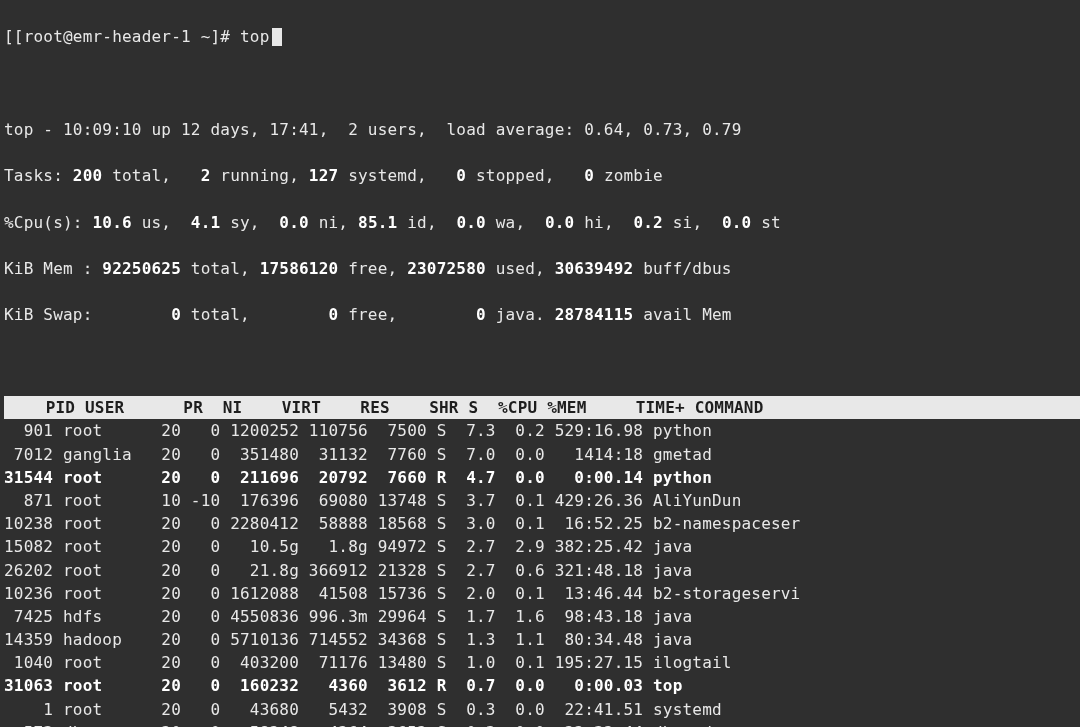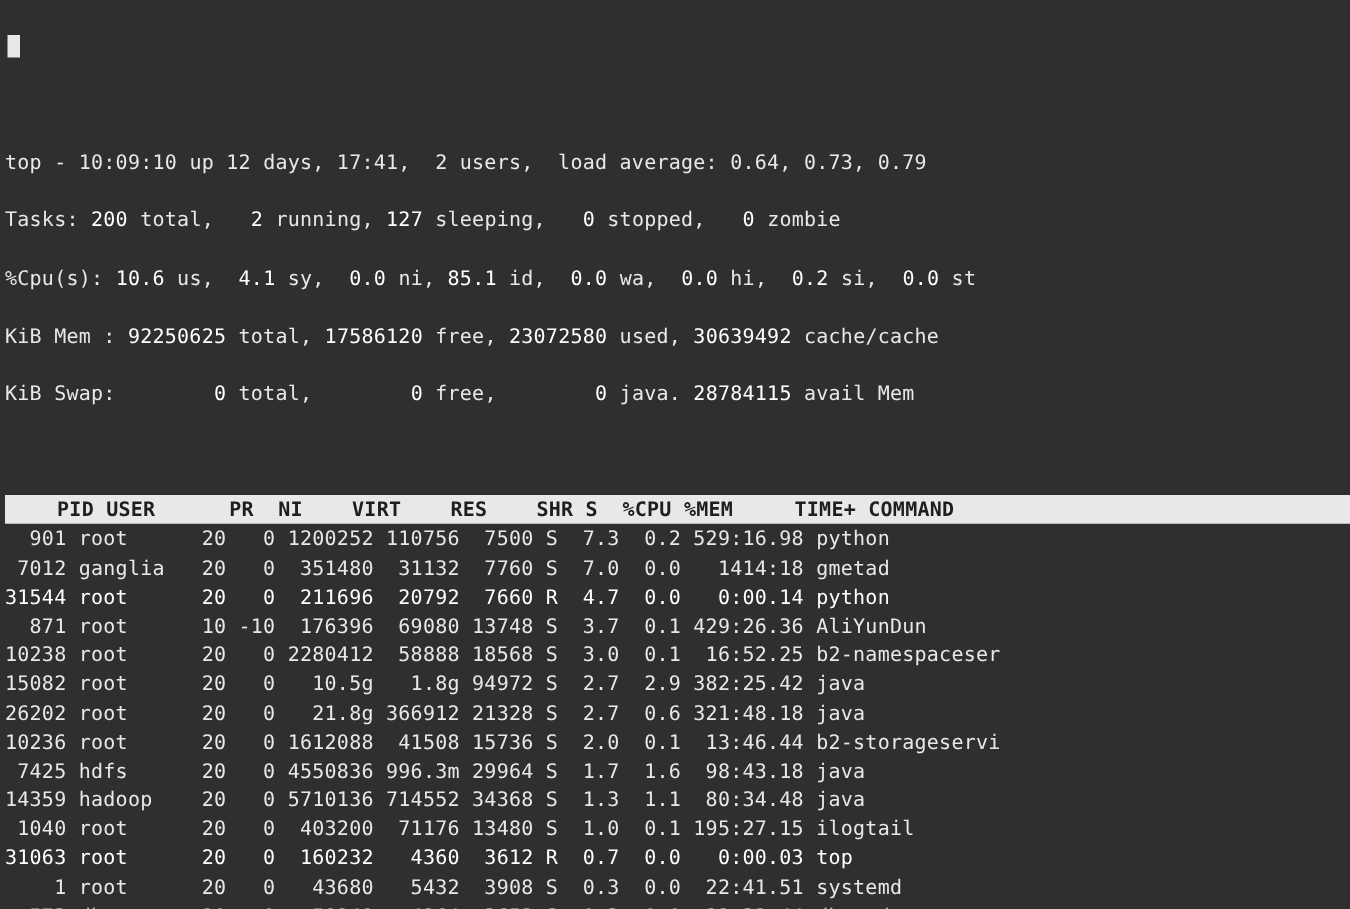--- a/index.html
+++ b/index.html
@@ -12,21 +12,21 @@
     line-height: 1.45;
     width: 1080px;
     height: 727px;
     overflow: hidden;
     letter-spacing: 0.2px;
   }
   .wrap {
     padding: 2px 4px;
     white-space: pre;
   }
-  .bold { font-weight: 400; color: #ffffff; }
+  .bold { font-weight: 700; color: #ffffff; }
   .inv {
     background: #e8e8e8;
     color: #1e1e1e;
     font-weight: 700;
     display: inline-block;
     width: 100%;
     padding-left: 22px;
   }
   .row { white-space: pre; }
   .cursor {
@@ -35,23 +35,23 @@
     height: 18px;
     background: #e8e8e8;
     vertical-align: text-bottom;
     margin-left: 2px;
   }
 </style>
 </head>
 <body>
 
 <div class="wrap">
-<div class="row"><span class="cursor"></span></div>
+<div class="row"><span>[[root@emr-header-1 ~]# top</span><span class="cursor"></span></div>
 <div class="row"> </div>
 <div class="row"><span>top - </span><span>10:09:10</span><span> up 12 days, 17:41,  2 users,  load average: 0.64, 0.73, 0.79</span></div>
-<div class="row"><span>Tasks:</span><span class="bold"> 200 </span><span>total,   </span><span class="bold">2 </span><span>running, </span><span class="bold">127 </span><span>sleeping,   </span><span class="bold">0 </span><span>stopped,   </span><span class="bold">0 </span><span>zombie</span></div>
+<div class="row"><span>Tasks:</span><span class="bold"> 200 </span><span>total,   </span><span class="bold">2 </span><span>running, </span><span class="bold">127 </span><span>systemd,   </span><span class="bold">0 </span><span>stopped,   </span><span class="bold">0 </span><span>zombie</span></div>
 <div class="row"><span>%Cpu(s):</span><span class="bold"> 10.6 </span><span>us,  </span><span class="bold">4.1 </span><span>sy,  </span><span class="bold">0.0 </span><span>ni, </span><span class="bold">85.1 </span><span>id,  </span><span class="bold">0.0 </span><span>wa,  </span><span class="bold">0.0 </span><span>hi,  </span><span class="bold">0.2 </span><span>si,  </span><span class="bold">0.0 </span><span>st</span></div>
-<div class="row"><span>KiB Mem :</span><span class="bold"> 92250625 </span><span>total, </span><span class="bold">17586120 </span><span>free, </span><span class="bold">23072580 </span><span>used, </span><span class="bold">30639492 </span><span>cache/cache</span></div>
+<div class="row"><span>KiB Mem :</span><span class="bold"> 92250625 </span><span>total, </span><span class="bold">17586120 </span><span>free, </span><span class="bold">23072580 </span><span>used, </span><span class="bold">30639492 </span><span>buff/dbus</span></div>
 <div class="row"><span>KiB Swap:</span><span class="bold">        0 </span><span>total,        </span><span class="bold">0 </span><span>free,        </span><span class="bold">0 </span><span>java. </span><span class="bold">28784115 </span><span>avail Mem</span></div>
 <div class="row"> </div>
 <div class="row inv"><span>  PID USER      PR  NI    VIRT    RES    SHR S  %CPU %MEM     TIME+ COMMAND        </span></div>
 <div id="proc-rows"><div class="row">  901 root      20   0 1200252 110756  7500 S  7.3  0.2 529:16.98 python</div><div class="row"> 7012 ganglia   20   0  351480  31132  7760 S  7.0  0.0   1414:18 gmetad</div><div class="row bold">31544 root      20   0  211696  20792  7660 R  4.7  0.0   0:00.14 python</div><div class="row">  871 root      10 -10  176396  69080 13748 S  3.7  0.1 429:26.36 AliYunDun</div><div class="row">10238 root      20   0 2280412  58888 18568 S  3.0  0.1  16:52.25 b2-namespaceser</div><div class="row">15082 root      20   0   10.5g   1.8g 94972 S  2.7  2.9 382:25.42 java</div><div class="row">26202 root      20   0   21.8g 366912 21328 S  2.7  0.6 321:48.18 java</div><div class="row">10236 root      20   0 1612088  41508 15736 S  2.0  0.1  13:46.44 b2-storageservi</div><div class="row"> 7425 hdfs      20   0 4550836 996.3m 29964 S  1.7  1.6  98:43.18 java</div><div class="row">14359 hadoop    20   0 5710136 714552 34368 S  1.3  1.1  80:34.48 java</div><div class="row"> 1040 root      20   0  403200  71176 13480 S  1.0  0.1 195:27.15 ilogtail</div><div class="row bold">31063 root      20   0  160232   4360  3612 R  0.7  0.0   0:00.03 top</div><div class="row">    1 root      20   0   43680   5432  3908 S  0.3  0.0  22:41.51 systemd</div><div class="row">  573 dbus      20   0   58248   4264  3652 S  0.3  0.0  22:32.44 dbus-daemon</div></div>
 </div>
 
 </body></html>

